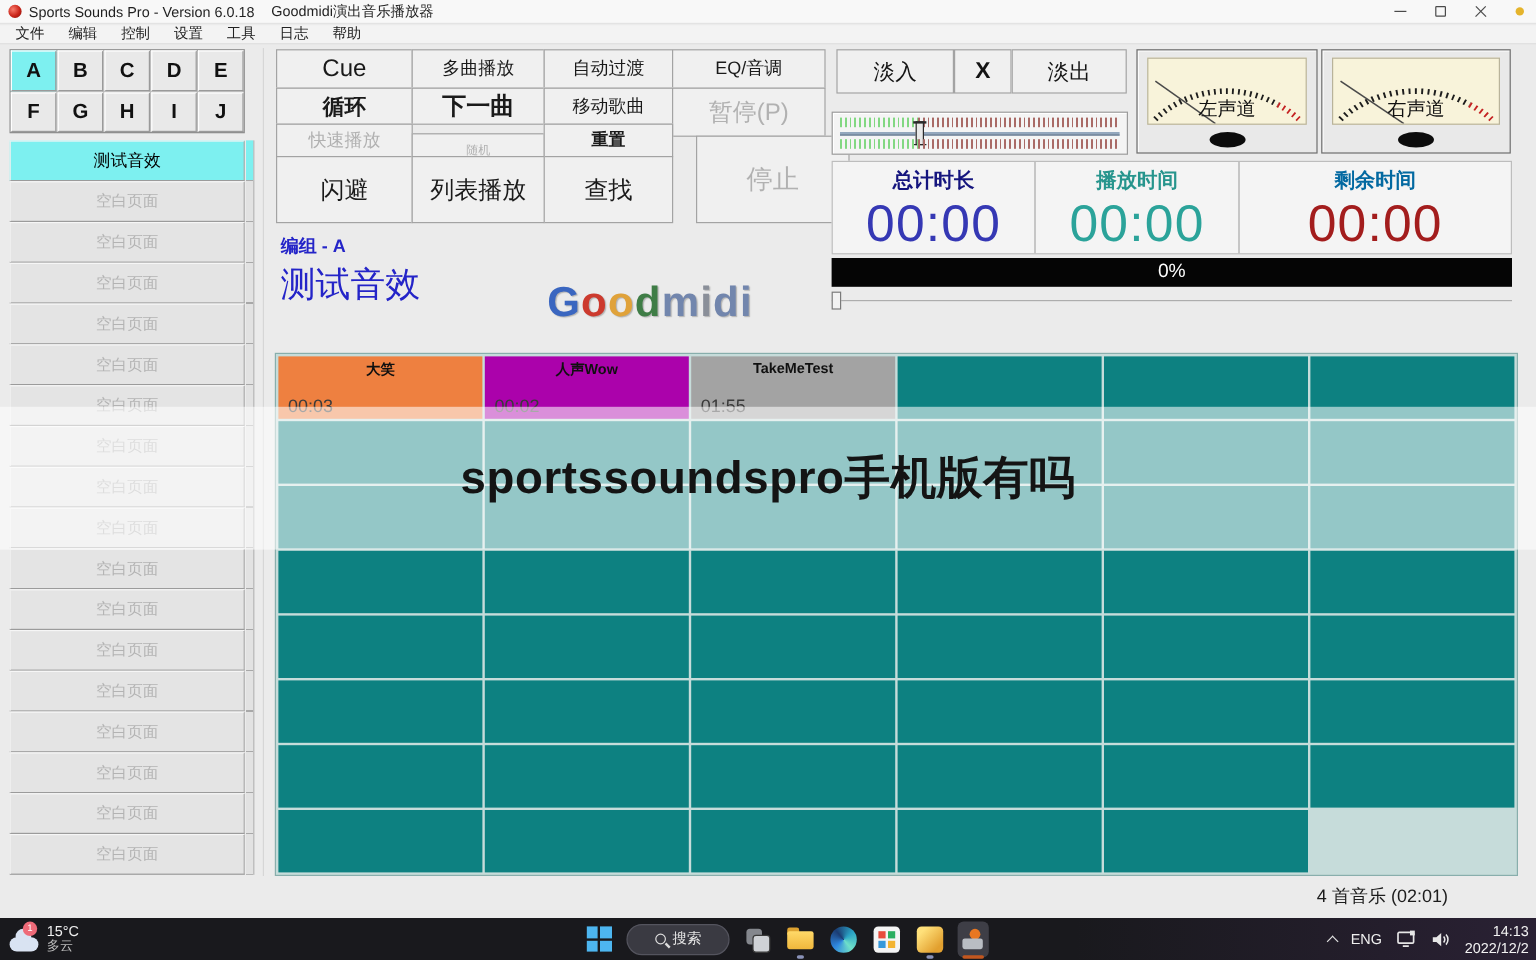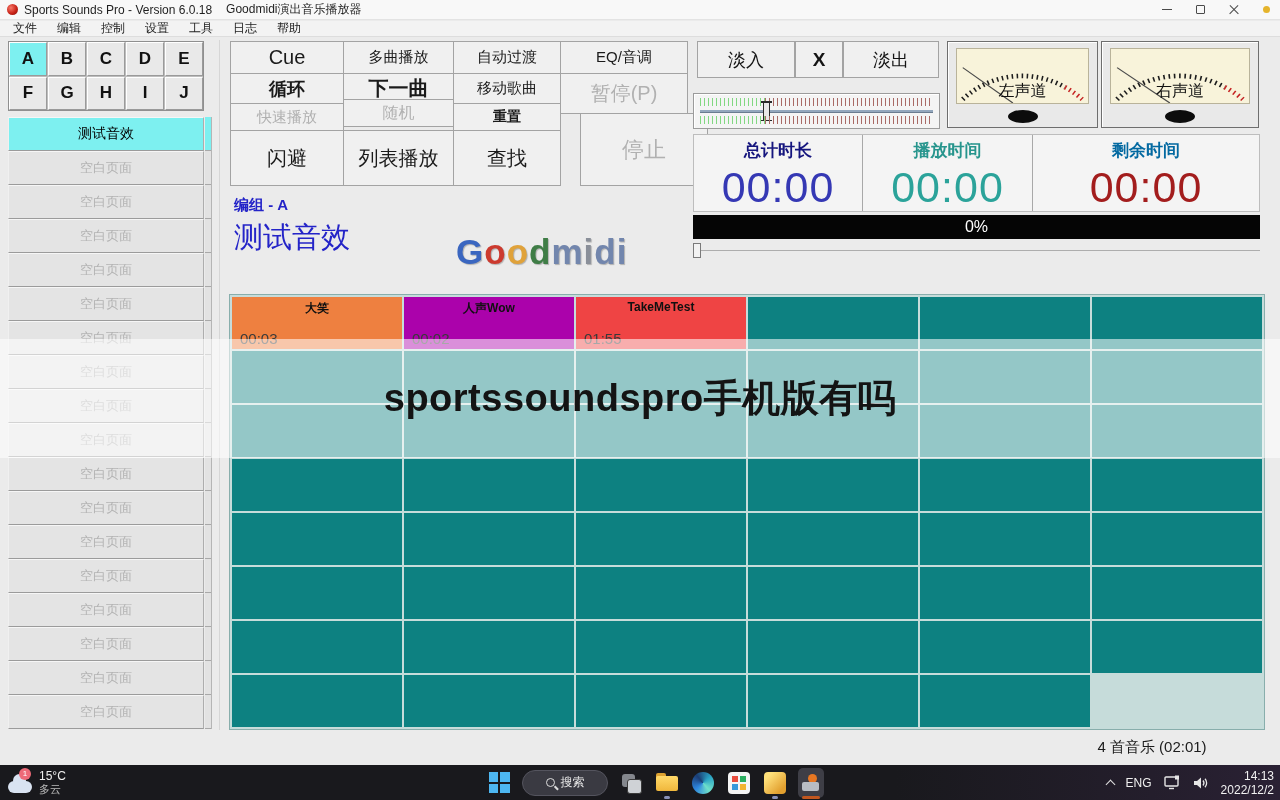--- a/index.html
+++ b/index.html
@@ -50,21 +50,21 @@
   .tbtn.dis{color:#b1b1b1;}
   .b-cue{left:230px;top:41px;width:114px;height:33px;font-size:20px;}
   .b-multi{left:343px;top:41px;width:111px;height:33px;font-size:15px;}
   .b-auto{left:453px;top:41px;width:108px;height:33px;font-size:15px;}
   .b-eq{left:560px;top:41px;width:128px;height:33px;font-size:15px;}
   .b-loop{left:230px;top:73px;width:114px;height:31px;font-size:18px;font-weight:bold;}
   .b-next{left:343px;top:73px;width:111px;height:31px;font-size:20px;font-weight:bold;}
   .b-move{left:453px;top:73px;width:108px;height:31px;font-size:15px;}
   .b-pause{left:560px;top:73px;width:128px;height:41px;font-size:20px;}
   .b-quick{left:230px;top:103px;width:114px;height:28px;font-size:15px;}
-  .b-random{left:343px;top:99px;width:111px;height:28px;font-size:16px;}
+  .b-random{left:343px;top:111px;width:111px;height:28px;font-size:10px;}
   .b-reset{left:453px;top:103px;width:108px;height:28px;font-size:14px;font-weight:bold;}
   .b-duck{left:230px;top:130px;width:114px;height:56px;font-size:20px;}
   .b-list{left:343px;top:130px;width:111px;height:56px;font-size:20px;}
   .b-find{left:453px;top:130px;width:108px;height:56px;font-size:20px;}
   .b-stop{left:560px;top:113px;width:128px;height:73px;font-size:22px;margin-left:20px;}
 
   
   .grouplabel{position:absolute;left:234px;top:196px;font-size:15px;font-weight:bold;color:#2424c8;}
   .grouppage{position:absolute;left:234px;top:218px;font-size:29px;color:#2424c8;}
   .goodmidi{position:absolute;left:456px;top:232px;font-family:"Liberation Serif","DejaVu Serif",serif;
@@ -316,21 +316,21 @@
 
   <div class="soundgrid">
       <div class="cell" style="background: rgb(238, 128, 64);">
         <div class="ct">大笑</div>
         <div class="cd">00:03</div>
       </div>
       <div class="cell" style="background: rgb(171, 2, 171);">
         <div class="ct">人声Wow</div>
         <div class="cd">00:02</div>
       </div>
-      <div class="cell" style="background: #ef4444;">
+      <div class="cell" style="background: #a3a3a3;">
         <div class="ct">TakeMeTest</div>
         <div class="cd">01:55</div>
       </div>
       <div class="cell"></div>
       <div class="cell"></div>
       <div class="cell"></div>
       <div class="cell"></div>
       <div class="cell"></div>
       <div class="cell"></div>
       <div class="cell"></div>

